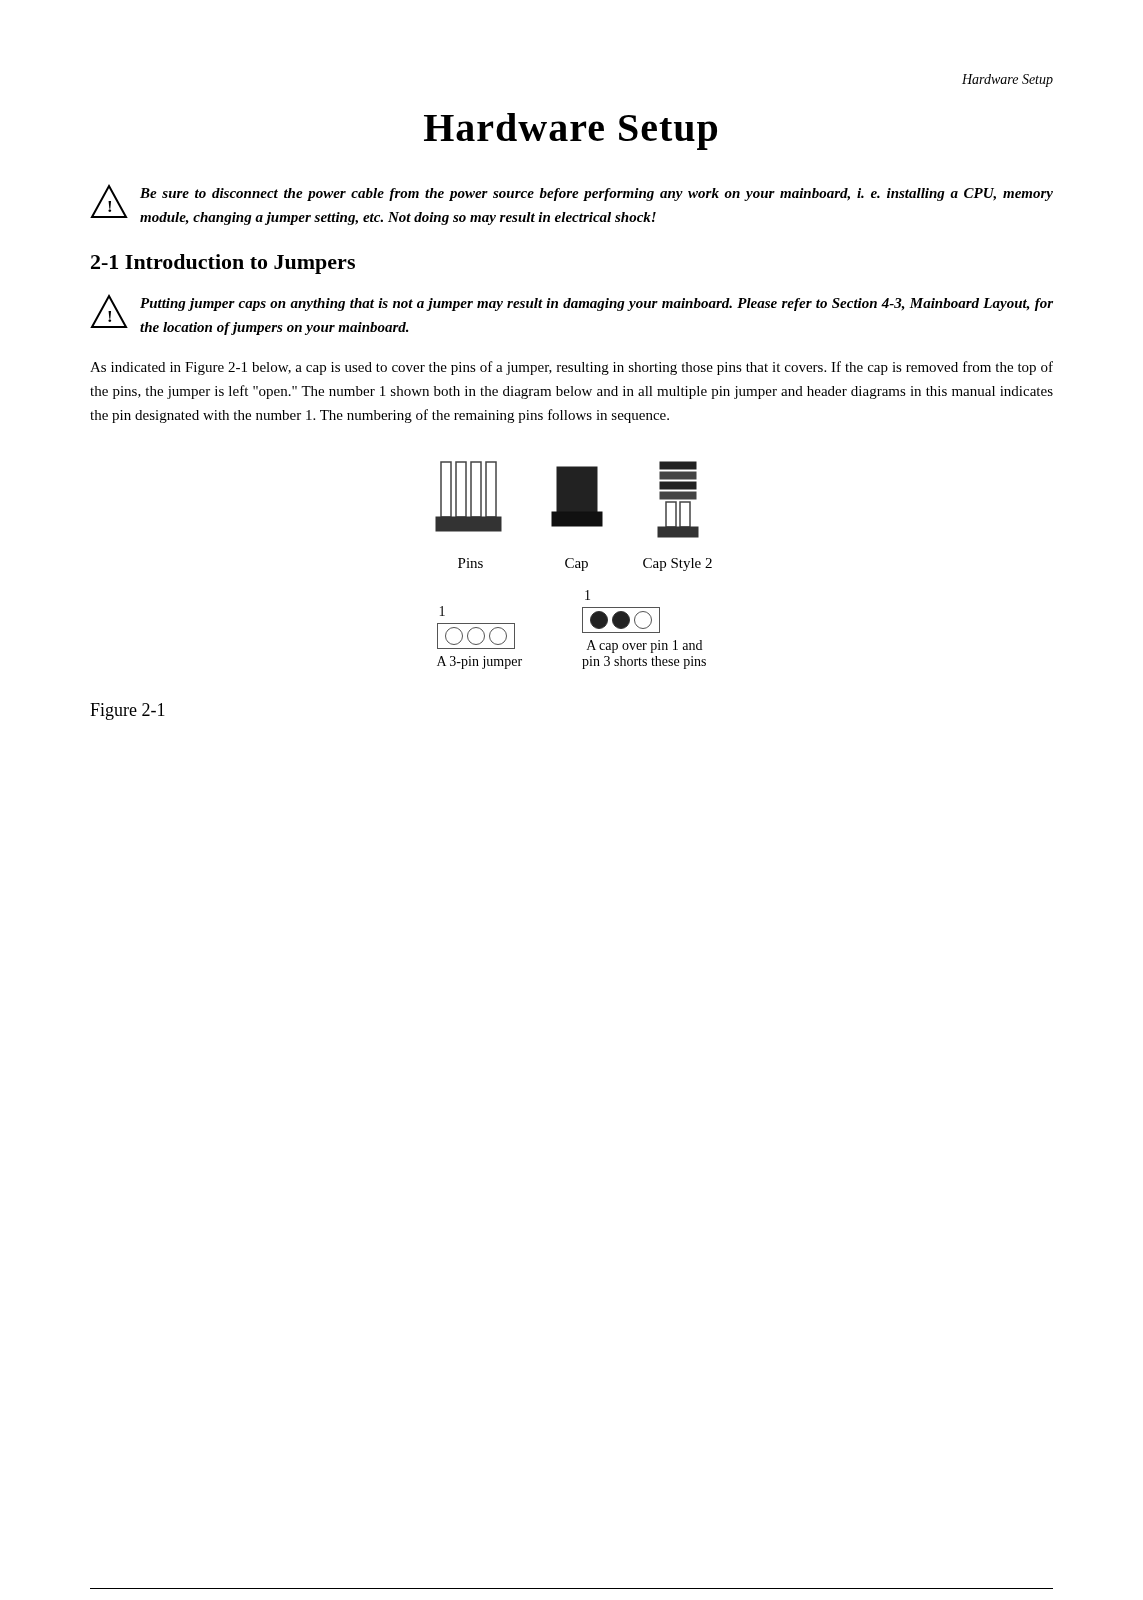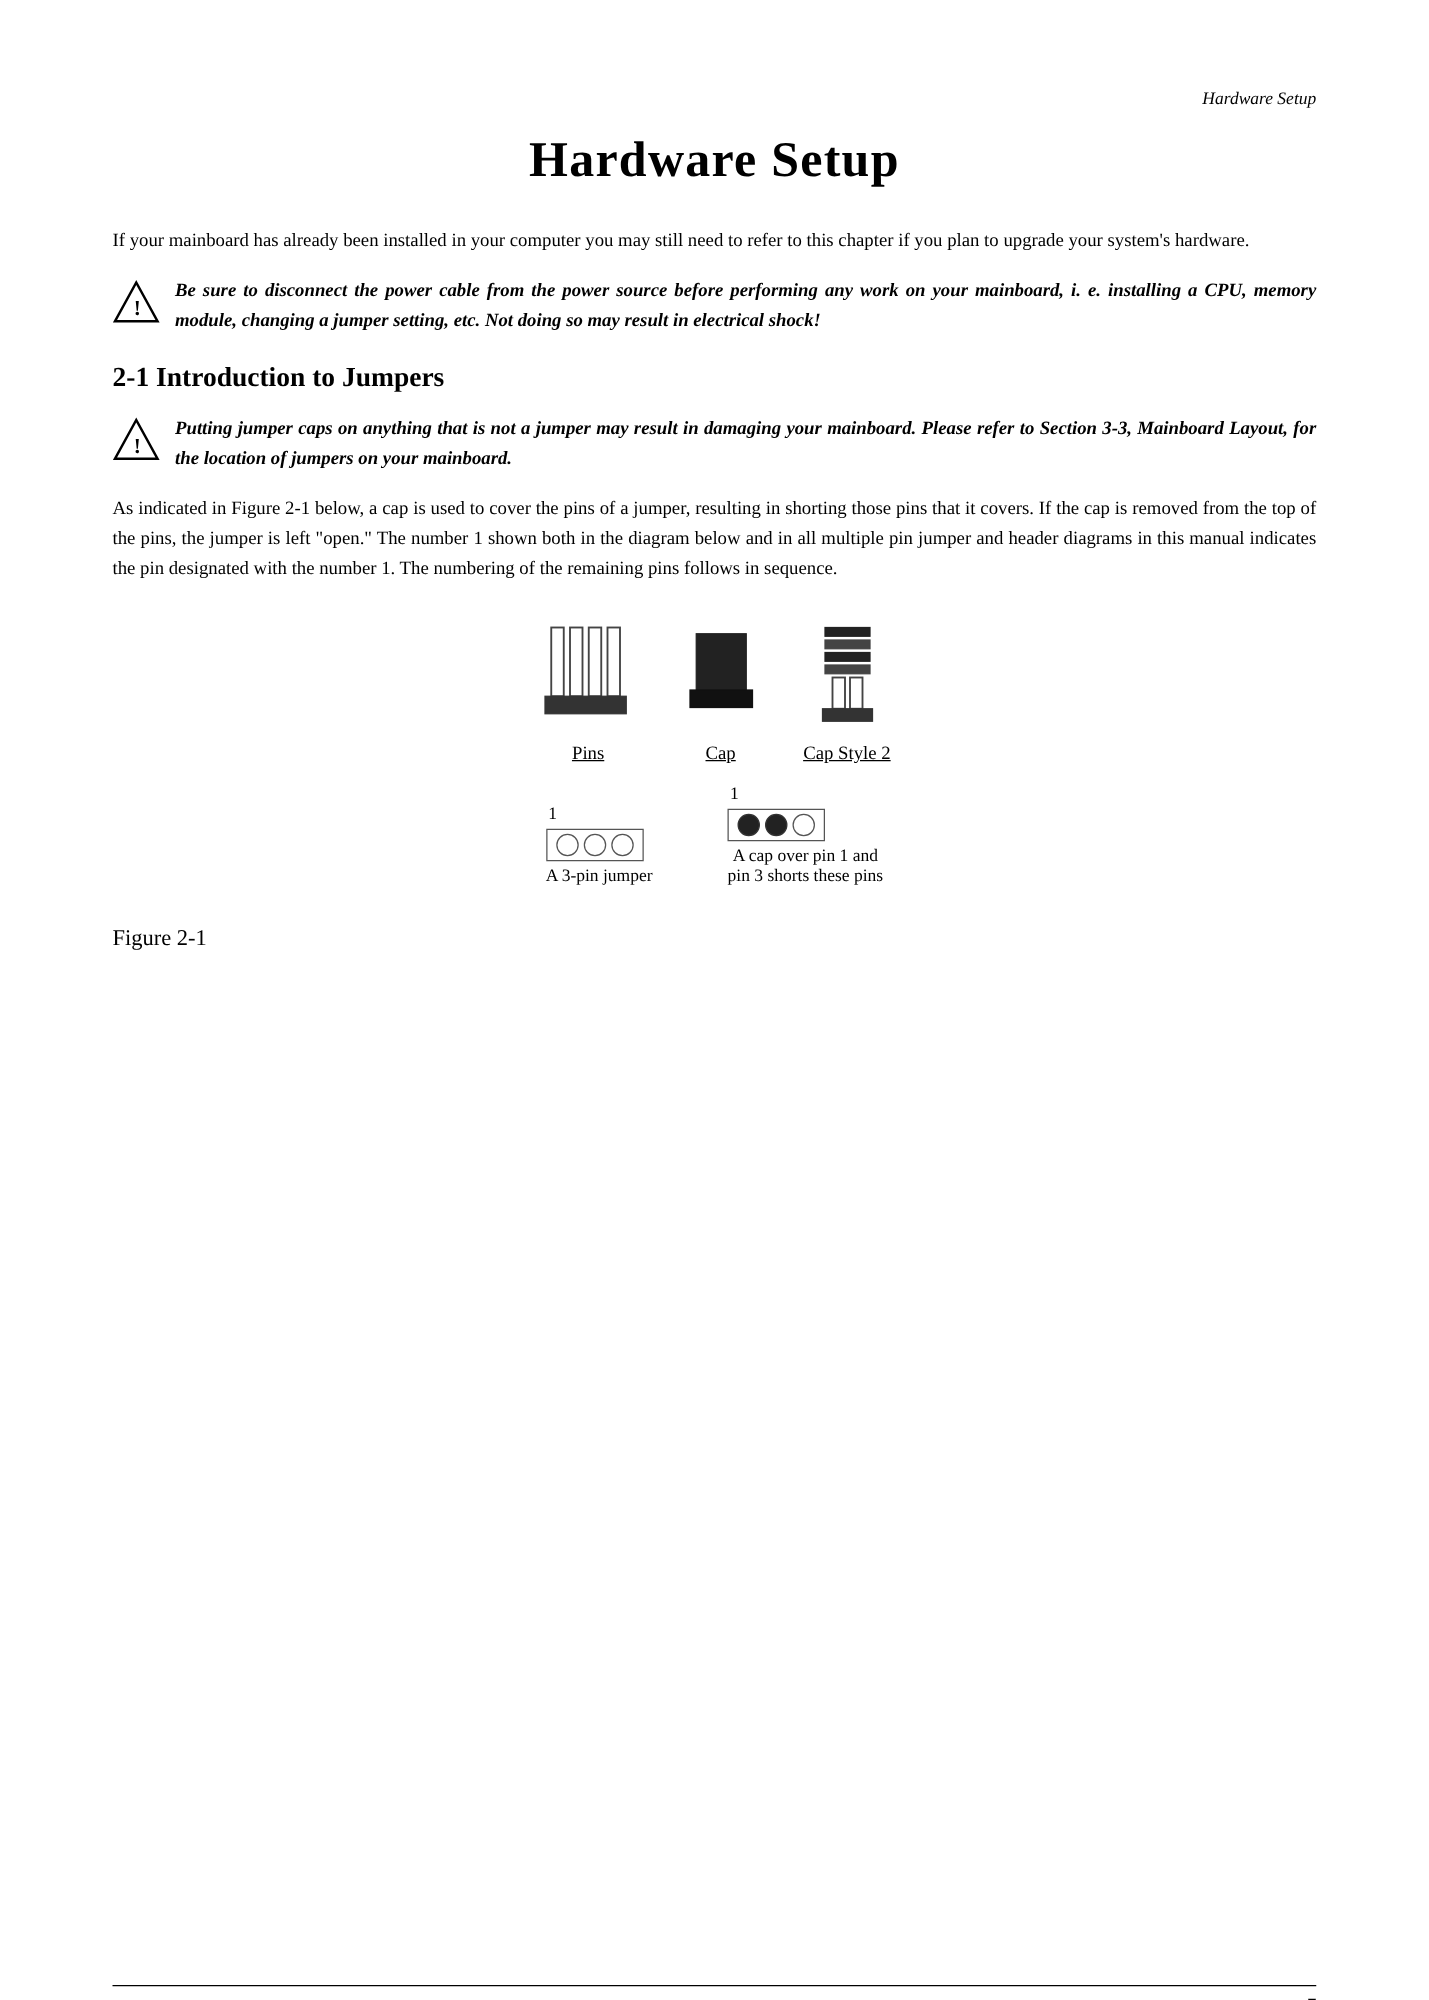--- a/index.html
+++ b/index.html
@@ -102,21 +102,20 @@
       display: flex;
       flex-direction: column;
       align-items: center;
       margin: 0 18px;
     }
 
     .fig-label {
       font-size: 15px;
       margin-top: 8px;
       text-align: center;
-      text-decoration: underline;
     }
 
     
     .pins-row-area {
       display: flex;
       justify-content: center;
       align-items: flex-end;
       gap: 60px;
       margin-top: 16px;
     }
@@ -204,39 +203,38 @@
 </head>
 <body>
 
 <div class="page">
 
   <div class="header-label">Hardware Setup</div>
 
 
   <div class="page-title">Hardware Setup</div>
 
-  <p class="body-text">If your mainboard has already been installed in your computer you may still need to refer to this chapter if you plan to upgrade your system's hardware.</p>
 
   <div class="warning-box">
     <svg class="warning-icon" viewBox="0 0 38 38" xmlns="http://www.w3.org/2000/svg">
       <polygon points="19,3 36,34 2,34" fill="none" stroke="#000" stroke-width="2"></polygon>
       <text x="17" y="29" font-size="17" font-weight="bold" fill="#000">!</text>
     </svg>
     <div class="warning-text">Be sure to disconnect the power cable from the power source before performing any work on your mainboard, i. e. installing a CPU, memory module, changing a jumper setting, etc. Not doing so may result in electrical shock!</div>
   </div>
 
   <h2 class="section-heading">2-1  Introduction to Jumpers</h2>
 
 
   <div class="warning-box">
     <svg class="warning-icon" viewBox="0 0 38 38" xmlns="http://www.w3.org/2000/svg">
       <polygon points="19,3 36,34 2,34" fill="none" stroke="#000" stroke-width="2"></polygon>
       <text x="17" y="29" font-size="17" font-weight="bold" fill="#000">!</text>
     </svg>
-    <div class="warning-text">Putting jumper caps on anything that is not a jumper may result in damaging your mainboard.  Please refer to Section 3-3, Mainboard Layout, for the location of jumpers on your mainboard.</div>
+    <div class="warning-text">Putting jumper caps on anything that is not a jumper may result in damaging your mainboard.  Please refer to Section 4-3, Mainboard Layout, for the location of jumpers on your mainboard.</div>
   </div>
 
   <p class="body-text">As indicated in Figure 2-1 below, a cap is used to cover the pins of a jumper, resulting in shorting those pins that it covers.  If the cap is removed from the top of the pins, the jumper is left "open."  The number 1 shown both in the diagram below and in all multiple pin jumper and header diagrams in this manual indicates the pin designated with the number 1.  The numbering of the remaining pins follows in sequence.</p>
 
   <div class="figure-area">
 
     <div class="fig-group">
       <svg width="80" height="90" viewBox="0 0 80 90" xmlns="http://www.w3.org/2000/svg">
 
         <rect x="10" y="5" width="10" height="55" fill="none" stroke="#444" stroke-width="1.5"></rect>

